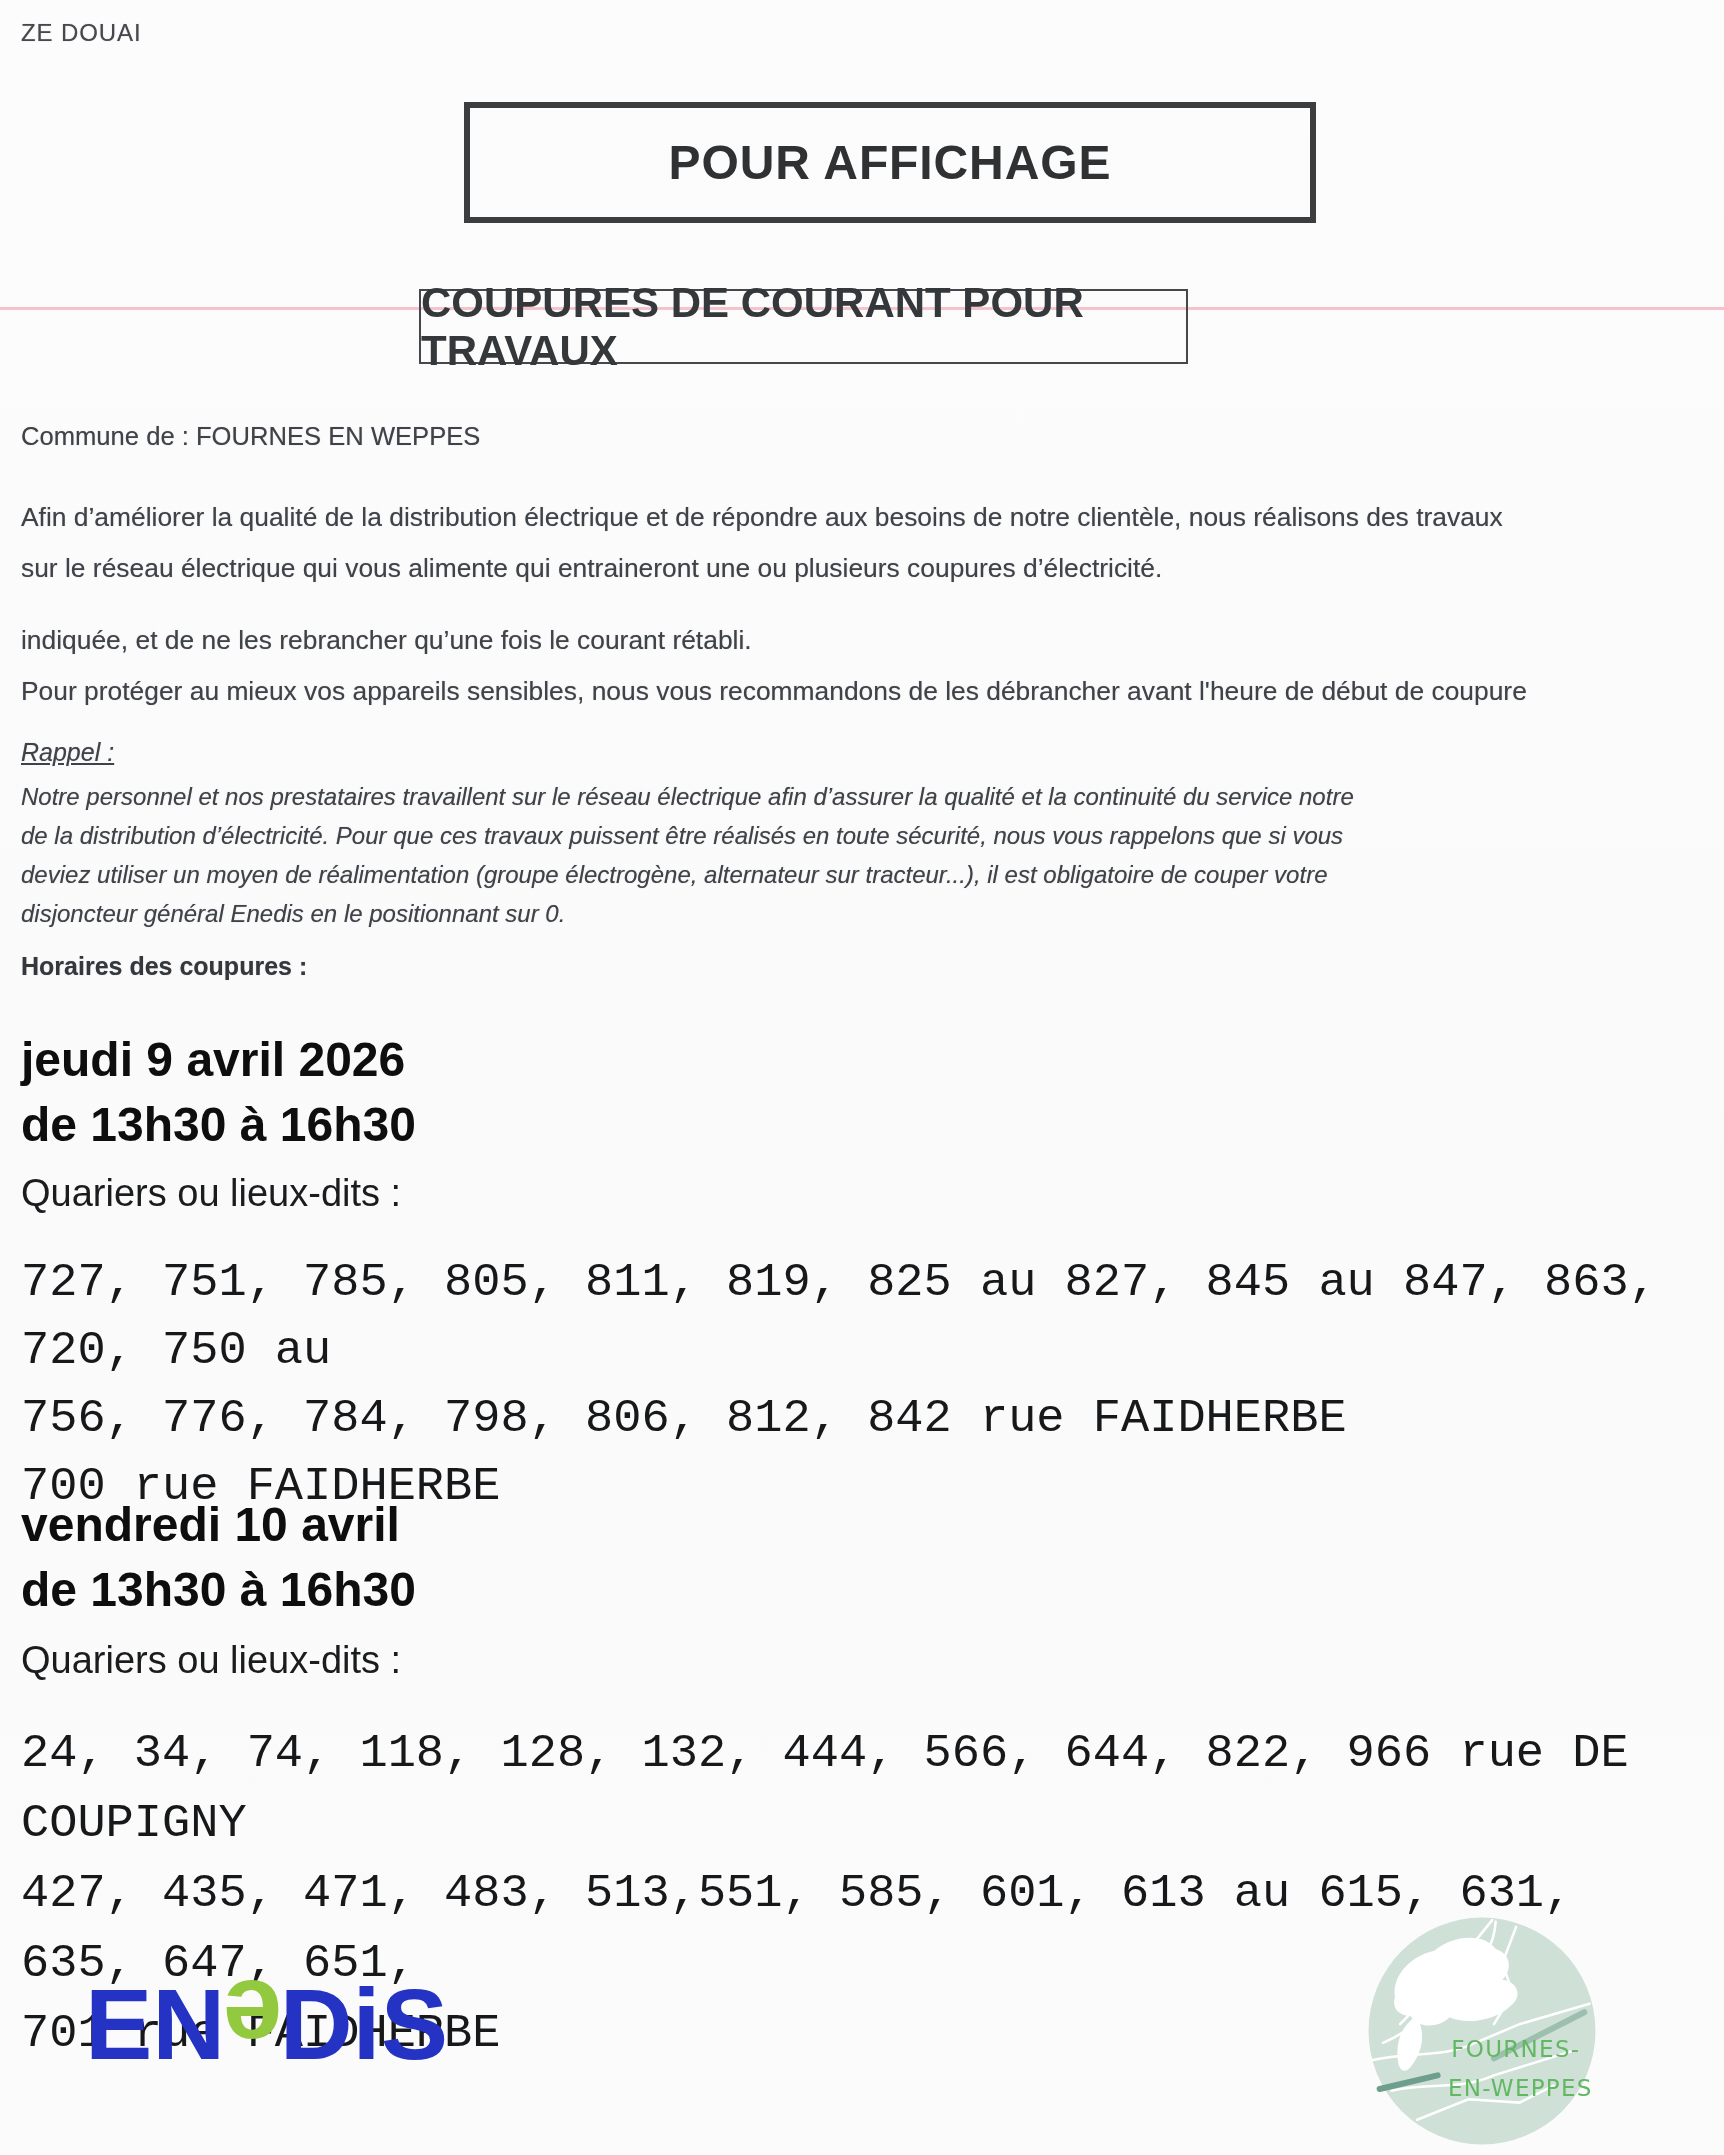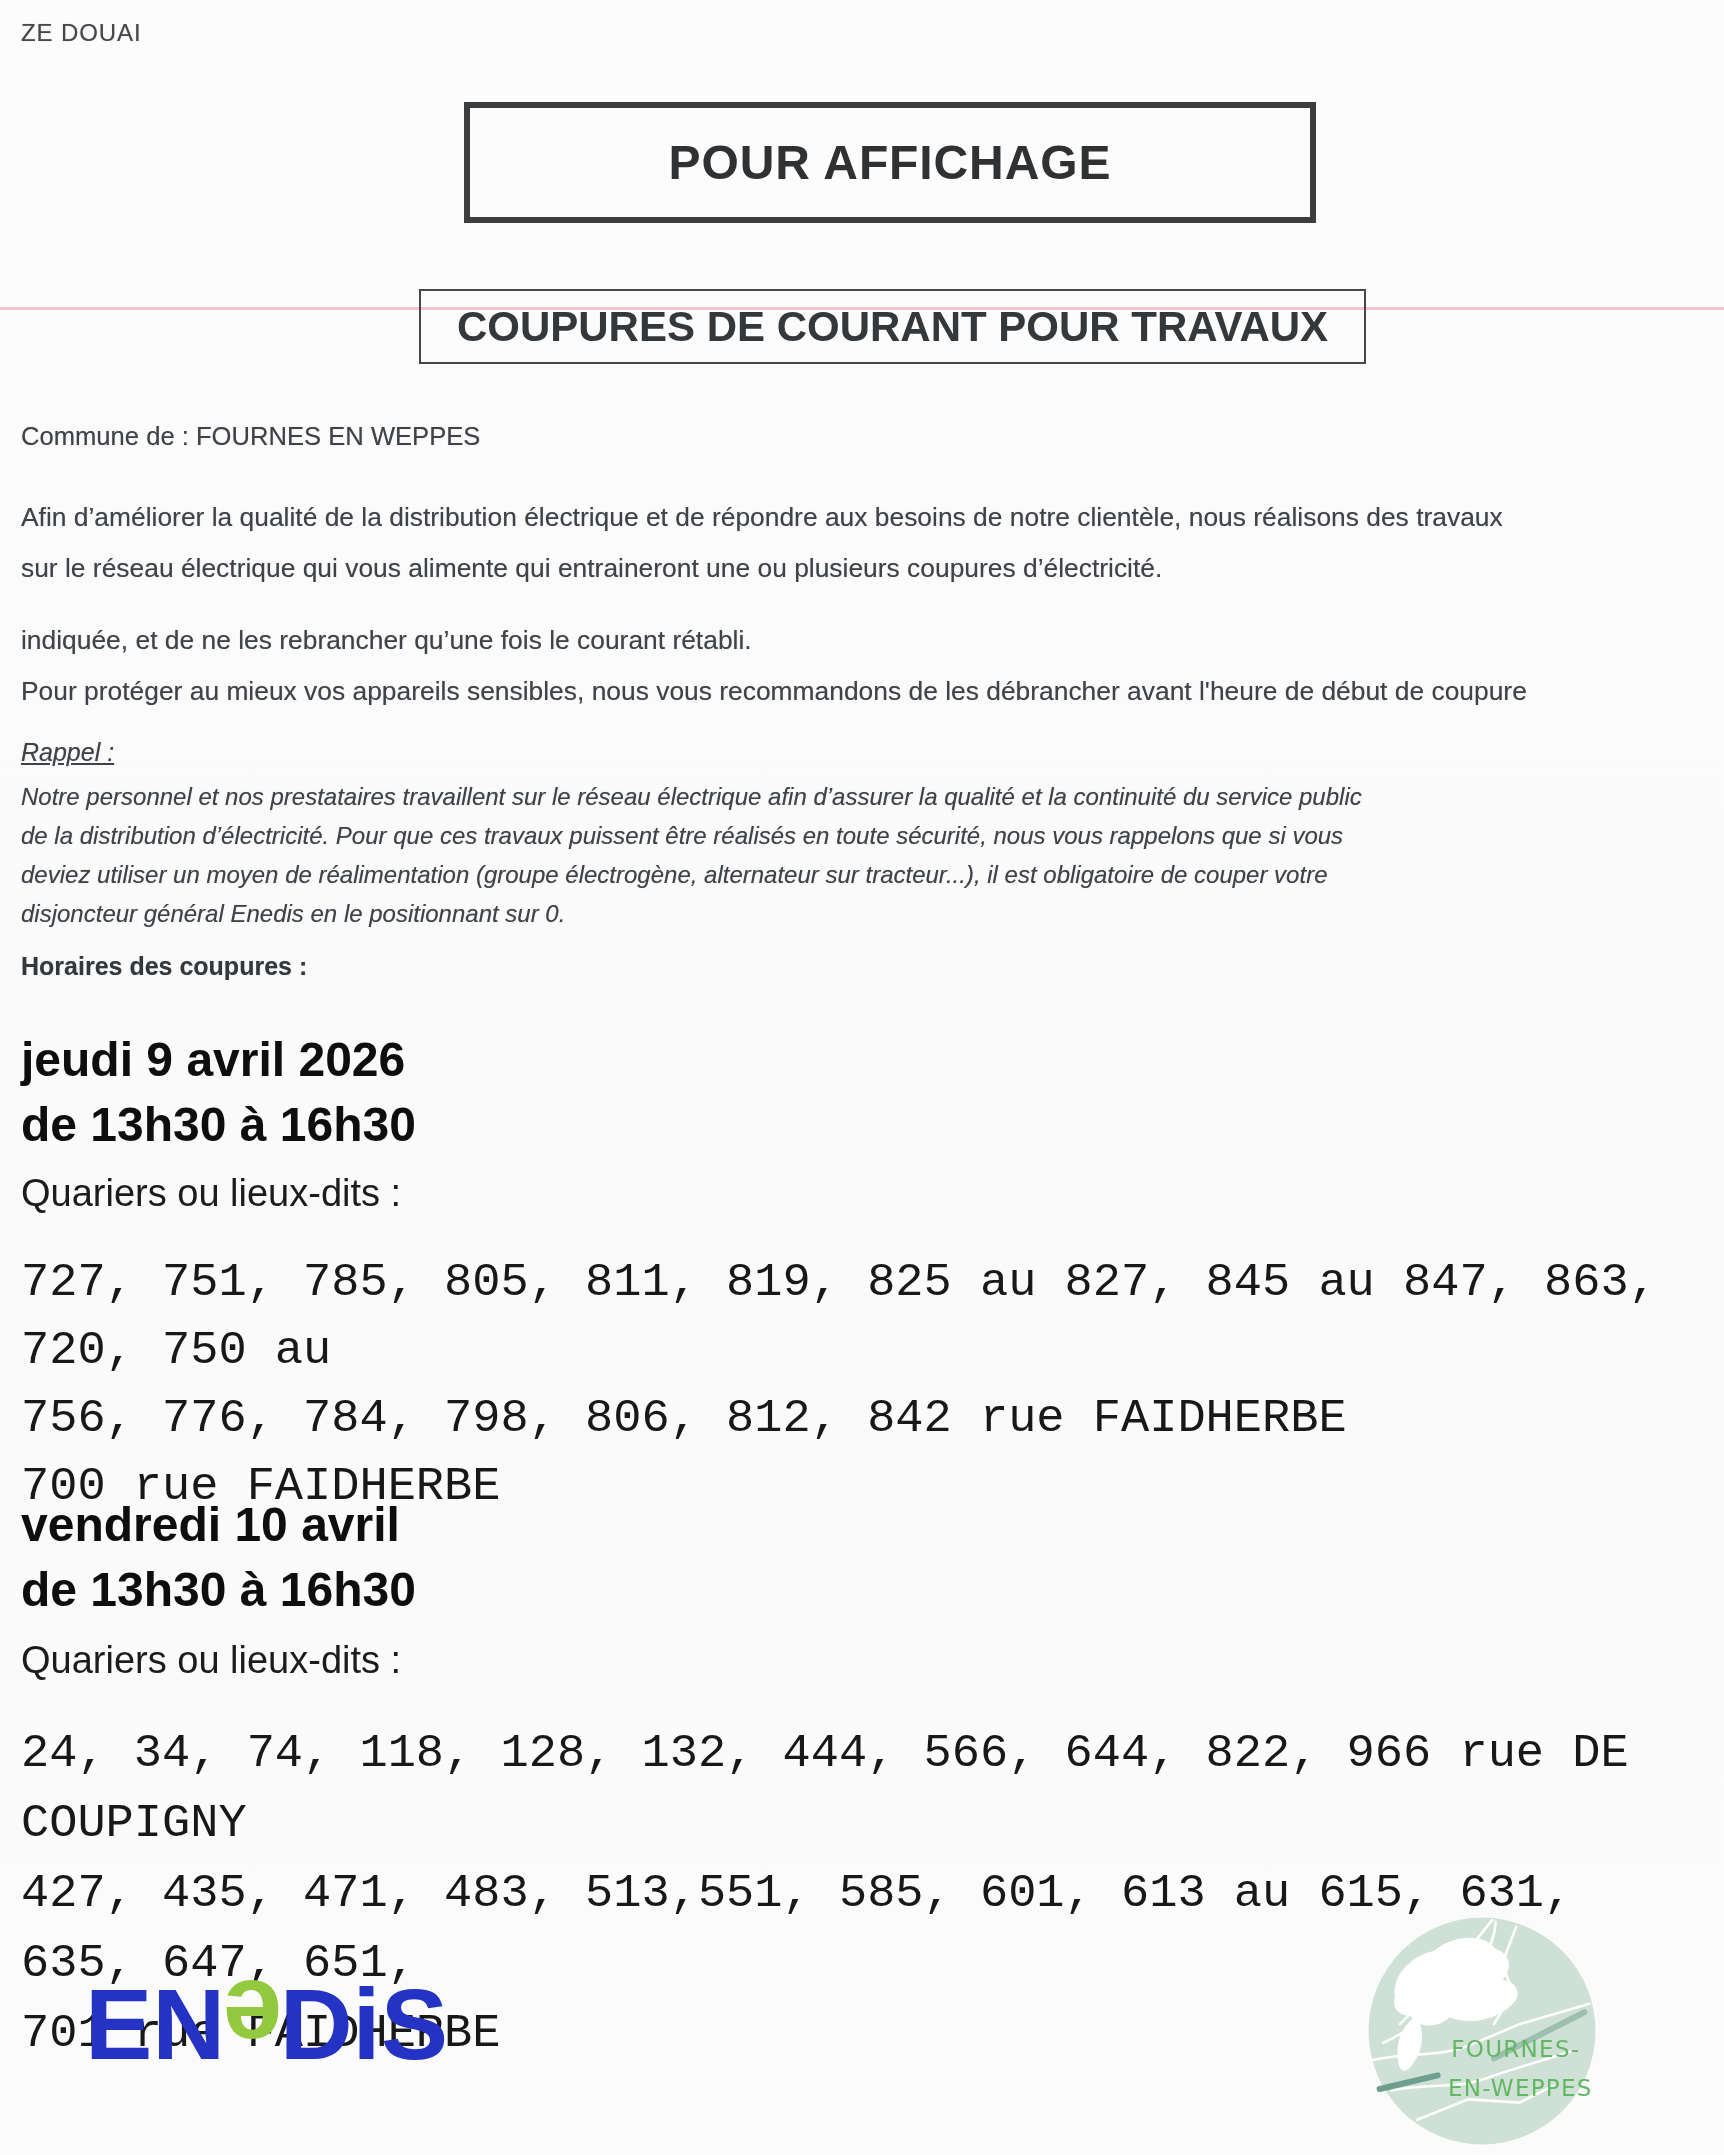--- a/index.html
+++ b/index.html
@@ -18,21 +18,21 @@
 
   .stamp-box{
     left:464px;top:102px;width:852px;height:121px;
     border:6px solid #3b3d3f;box-sizing:border-box;
     display:flex;align-items:center;justify-content:center;
     background:transparent;z-index:2;
   }
   .stamp-box .stamp-text{font-size:48px;font-weight:700;color:#2f3133;letter-spacing:0.9px;}
 
   .title-box{
-    left:419px;top:289px;width:947px;height:75px;
+    left:419px;top:289px;width:769px;height:75px;
     border:2.6px solid #45474a;box-sizing:border-box;
     display:flex;align-items:center;justify-content:center;
     background:transparent;z-index:2;
   }
   .title-box .title-text{font-size:42px;font-weight:700;color:#34383a;letter-spacing:0px;}
 
   .pink-line{position:absolute;left:0;top:307px;width:1725px;height:3.4px;background:#f5c3cb;z-index:1;}
 
   .commune{top:422px;font-size:25.6px;}
   .intro{top:492px;font-size:26.4px;line-height:51px;}
@@ -88,21 +88,21 @@
     </div>
 
   <div class="abs advice scan">
       <div class="line">indiquée, et de ne les rebrancher qu’une fois le courant rétabli.</div>
       <div class="line">Pour protéger au mieux vos appareils sensibles, nous vous recommandons de les débrancher avant l'heure de début de coupure</div>
     </div>
 
   <div class="abs rappel-label scan">Rappel :</div>
 
   <div class="abs rappel-par scan">
-      <div class="line">Notre personnel et nos prestataires travaillent sur le réseau électrique afin d’assurer la qualité et la continuité du service public</div>
+      <div class="line">Notre personnel et nos prestataires travaillent sur le réseau électrique afin d’assurer la qualité et la continuité du service notre</div>
       <div class="line">de la distribution d’électricité. Pour que ces travaux puissent être réalisés en toute sécurité, nous vous rappelons que si vous</div>
       <div class="line">deviez utiliser un moyen de réalimentation (groupe électrogène, alternateur sur tracteur...), il est obligatoire de couper votre</div>
       <div class="line">disjoncteur général Enedis en le positionnant sur 0.</div>
     </div>
 
   <div class="abs horaires scan">Horaires des coupures :</div>
 
   <div class="abs datetime o1-datetime">
     <div>jeudi 9 avril 2026</div>
     <div>de 13h30 à 16h30</div>

